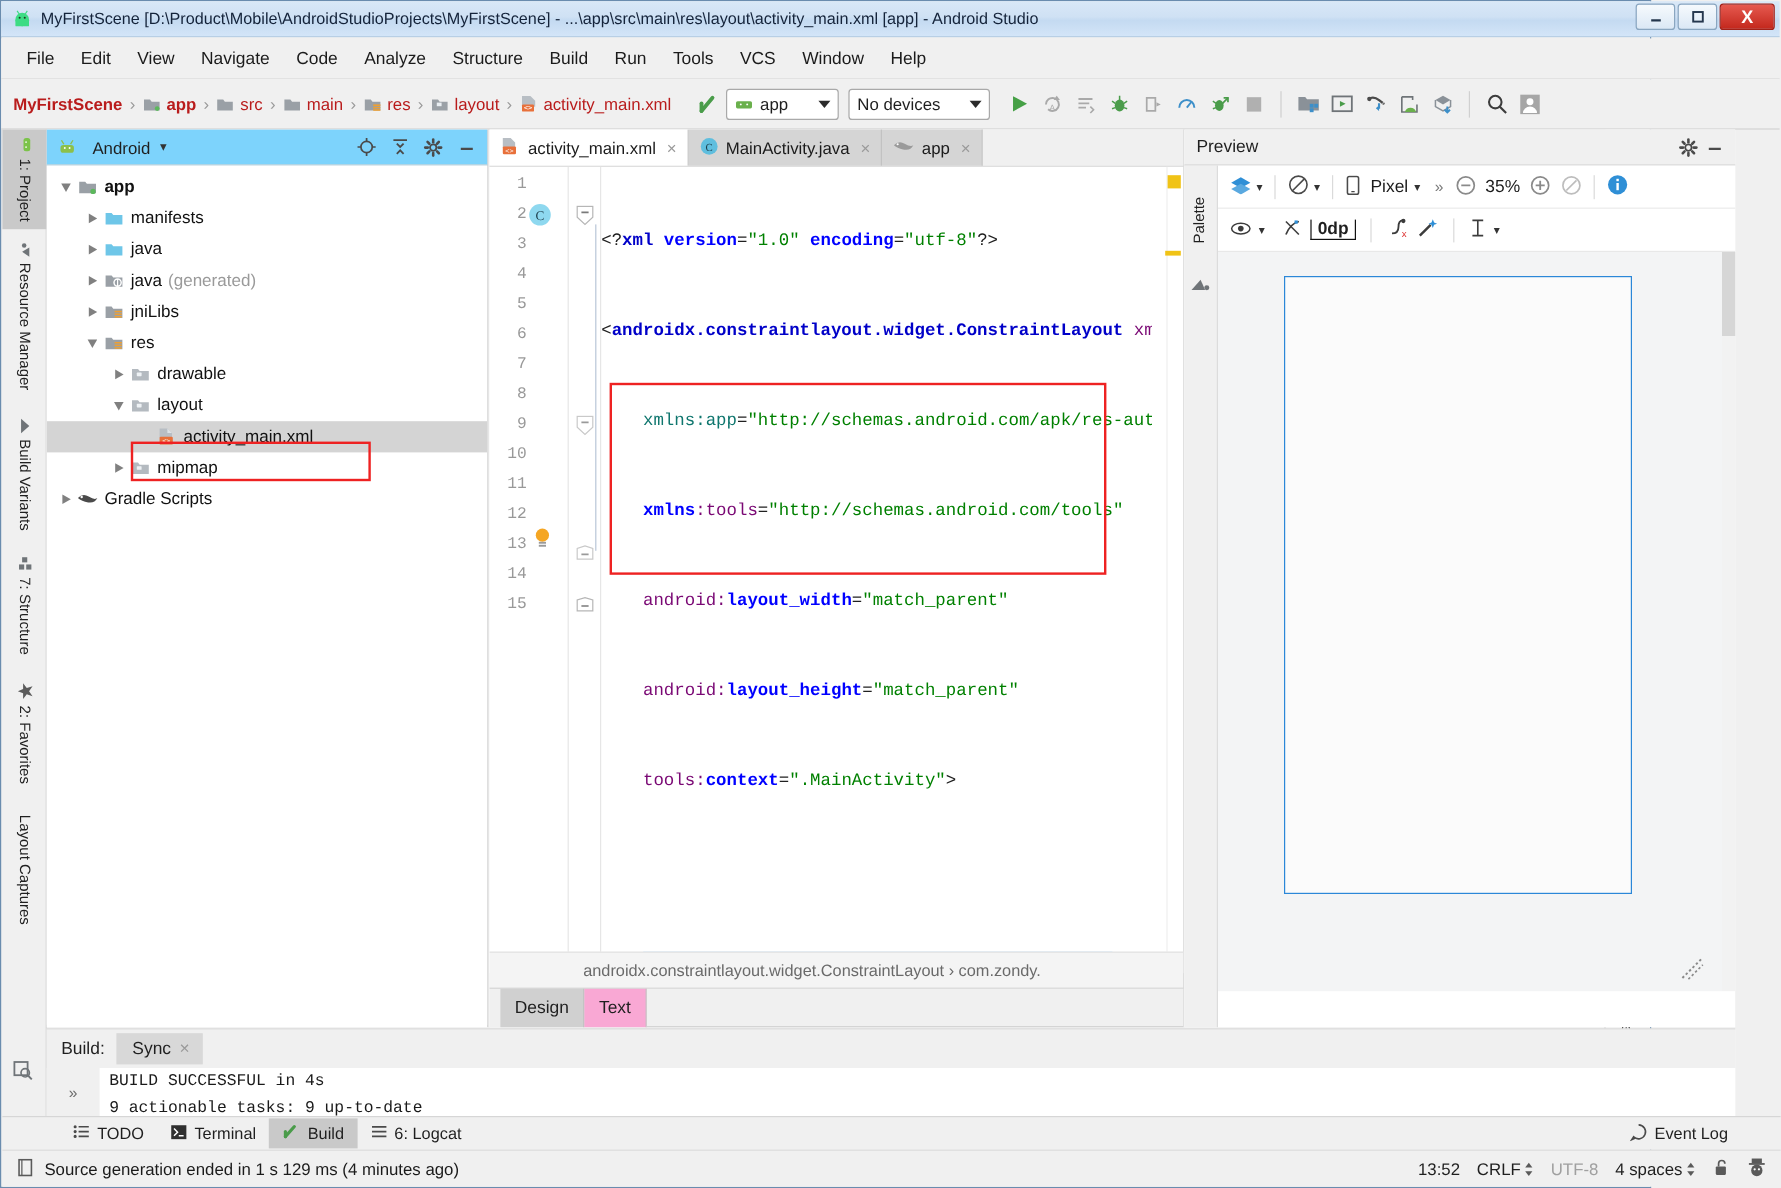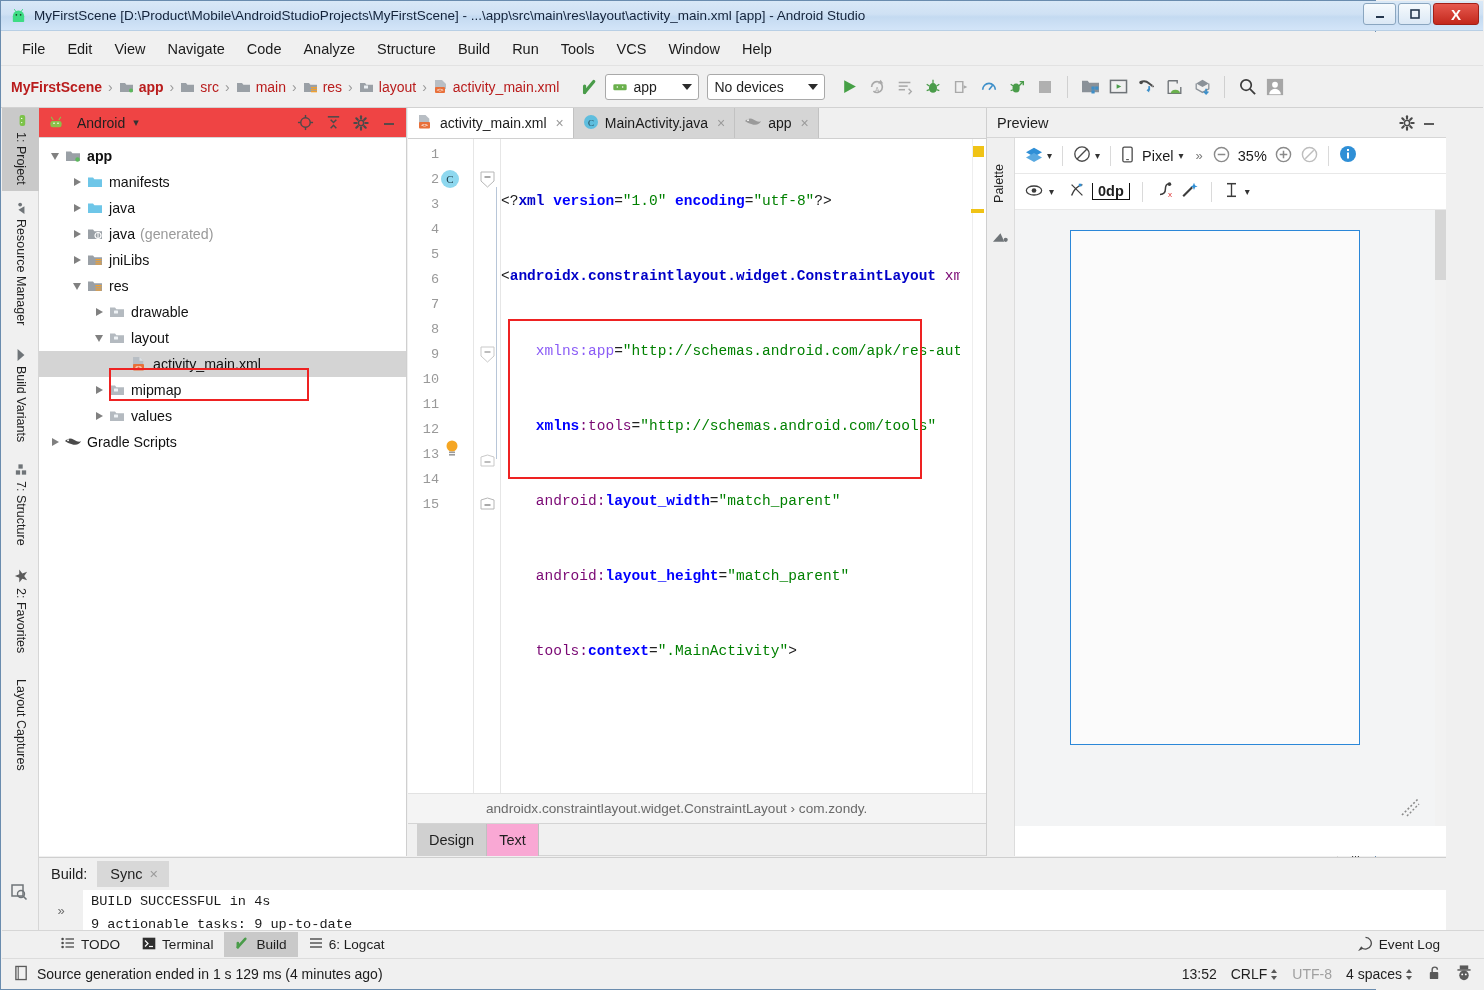--- a/index.html
+++ b/index.html
@@ -91,21 +91,21 @@
     display:flex; align-items:center; gap:5px;
   }
   .vtabR.sel { background:#c9c9c9; }
 
   
   .projpanel {
     position:absolute; left:38px; top:107px; width:368px; height:748px;
     background:#fff; border-right:1px solid #cfcfcf;
   }
   .panelhdr {
-    height:30px; background:#ef4444; border-bottom:1px solid #d6d6d6;
+    height:30px; background:#7dd3fc; border-bottom:1px solid #d6d6d6;
     display:flex; align-items:center; padding:0 6px; gap:6px;
   }
   .panelhdr .title { font-size:14px; margin-left:4px; }
   .panelhdr .spacer { flex:1; }
   .hicon { width:22px;height:22px;display:flex;align-items:center;justify-content:center; }
 
   .tree { padding-top:5px; font-size:14.2px; background:#fff; height:716px; overflow:hidden; position:relative;}
   .trow { height:26px; display:flex; align-items:center; white-space:nowrap; }
   .trow.sel { background:#d4d4d4; }
   .tarrow { width:16px; display:flex; align-items:center; justify-content:center; }
@@ -146,21 +146,21 @@
     position:absolute; left:93px; top:0; right:26px; height:100%;
     font-family:"Liberation Mono", monospace; font-size:14.5px; line-height:25px;
     white-space:pre; overflow:hidden;
   }
   .cl { height:25px; position:relative; padding-left:0; }
   .k-name  { color:#0000c8; font-weight:bold; }
   .k-attr  { color:#7a0874; }
   .k-attr2 { color:#0000ff; font-weight:bold; }
   .k-val   { color:#008000; }
   .k-plain { color:#202020; }
-  .k-gray  { color:#8b5cf6; }
+  .k-gray  { color:#0f766e; }
   .sel-hl  { background:#a6d2ff; }
 
   .rightmarks { position:absolute; right:0; top:0; width:14px; height:100%; background:#fff; border-left:1px solid #eee;}
   .mark { position:absolute; right:2px; width:11px; height:11px; }
 
   .hscroll {
     position:absolute; left:80px; bottom:0; height:11px; width:498px; background:#f2f2f2;
   }
   .hscroll .thumb { position:absolute; left:0; top:0; height:11px; width:260px; background:#dfdfdf; border-radius:2px;}
 
@@ -778,32 +778,20 @@
           </span>
         <span class="ticon">
           <svg width="16" height="14">
               <path d="M1 2.5h5l1.4 1.7H15V12H1z" fill="#b4bac0"></path>
               <rect x="5" y="5.5" width="4" height="3" rx="0.5" fill="#eef2f5"></rect>
             </svg>
         </span>
         <span class="tlabel">mipmap</span>
       </div>
 
-      <div class="trow" style="padding-left:52px">
-        <span class="tarrow">
-            <i class="closed"></i>
-          </span>
-        <span class="ticon">
-          <svg width="16" height="14">
-              <path d="M1 2.5h5l1.4 1.7H15V12H1z" fill="#b4bac0"></path>
-              <rect x="5" y="5.5" width="4" height="3" rx="0.5" fill="#eef2f5"></rect>
-            </svg>
-        </span>
-        <span class="tlabel">values</span>
-      </div>
 
       <div class="trow" style="padding-left:8px">
         <span class="tarrow">
             <i class="closed"></i>
           </span>
         <span class="ticon">
           <svg width="18" height="14" viewBox="0 0 20 14">
               <path d="M1 6 q4.5 -5 10 -1.5 T19 6 q-2.5 5 -8.5 4 T1 6z" fill="#4a4a4a"></path>
               <circle cx="4.5" cy="5" r="1.1" fill="#fff"></circle>
             </svg>

